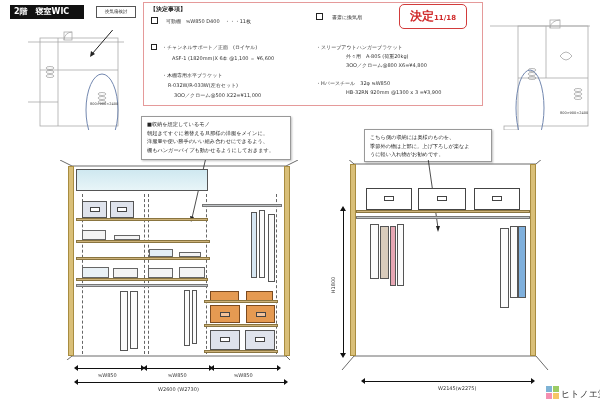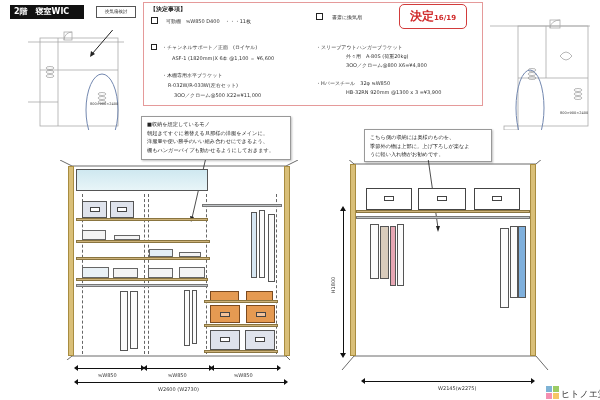--- a/index.html
+++ b/index.html
@@ -108,21 +108,21 @@
 <div class="abs dtxt" style="left:332px;top:14px;">書斎に換気扇</div>
 
 <div class="abs dtxt" style="left:316px;top:44px;">・スリーブアウトハンガーブラケット</div>
 <div class="abs dtxt" style="left:346px;top:53px;">外々用　A-80S (荷重20kg)</div>
 <div class="abs dtxt" style="left:346px;top:62px;">3OO／クローム@800 X6=¥4,800</div>
 
 <div class="abs dtxt" style="left:316px;top:80px;">・Hバースチール　32φ ≒W850</div>
 <div class="abs dtxt" style="left:346px;top:89px;">HB-32RN 920mm @1300 x 3 =¥3,900</div>
 
 <div class="abs stamp">
-  <span class="big">決定</span><span class="sm">16/19</span>
+  <span class="big">決定</span><span class="sm">11/18</span>
 </div>
 
 <div class="abs callout" style="left:141px;top:116px;width:150px;height:44px;">
   <div>■収納を想定しているモノ</div>
   <div>朝起きてすぐに着替える旦那様の洋服をメインに。</div>
   <div>洋服量や使い勝手のいい組み合わせにできるよう、</div>
   <div>棚もハンガーパイプも動かせるようにしておきます。</div>
 </div>
 <div class="abs callout" style="left:364px;top:129px;width:128px;height:33px;">
   <div>こちら側の収納には奥様のものを、</div>

